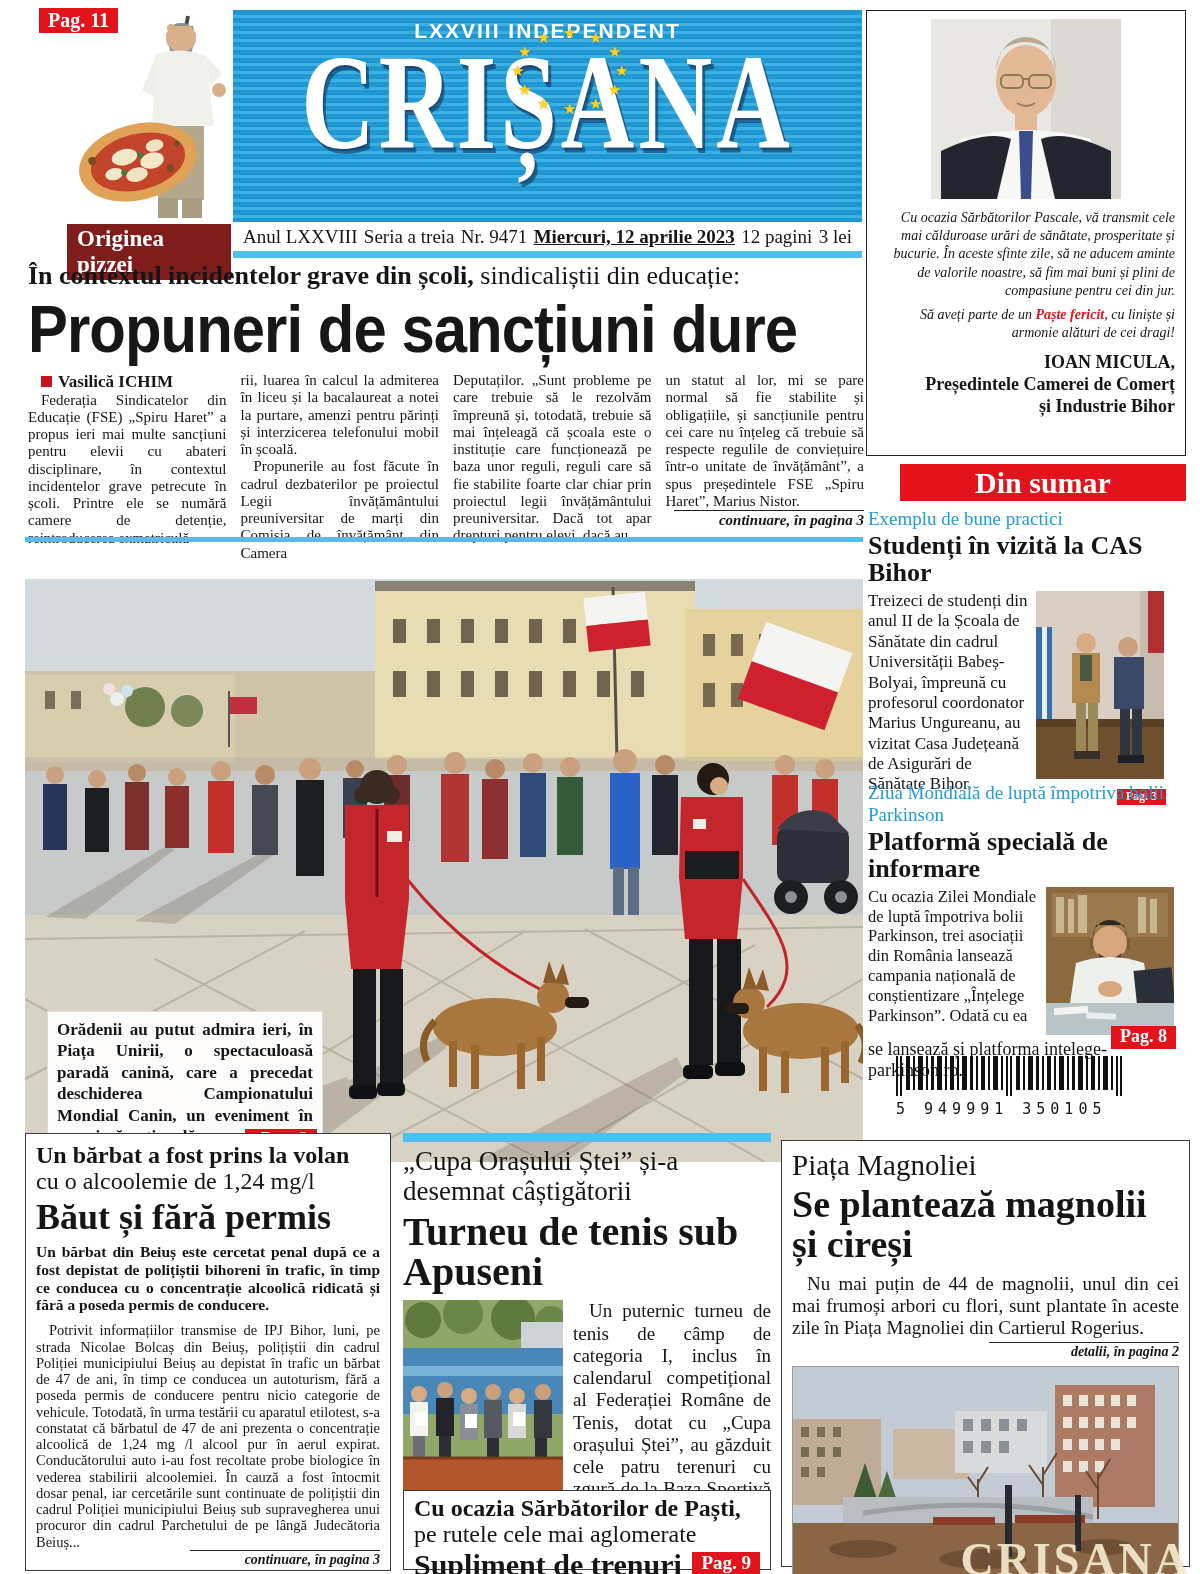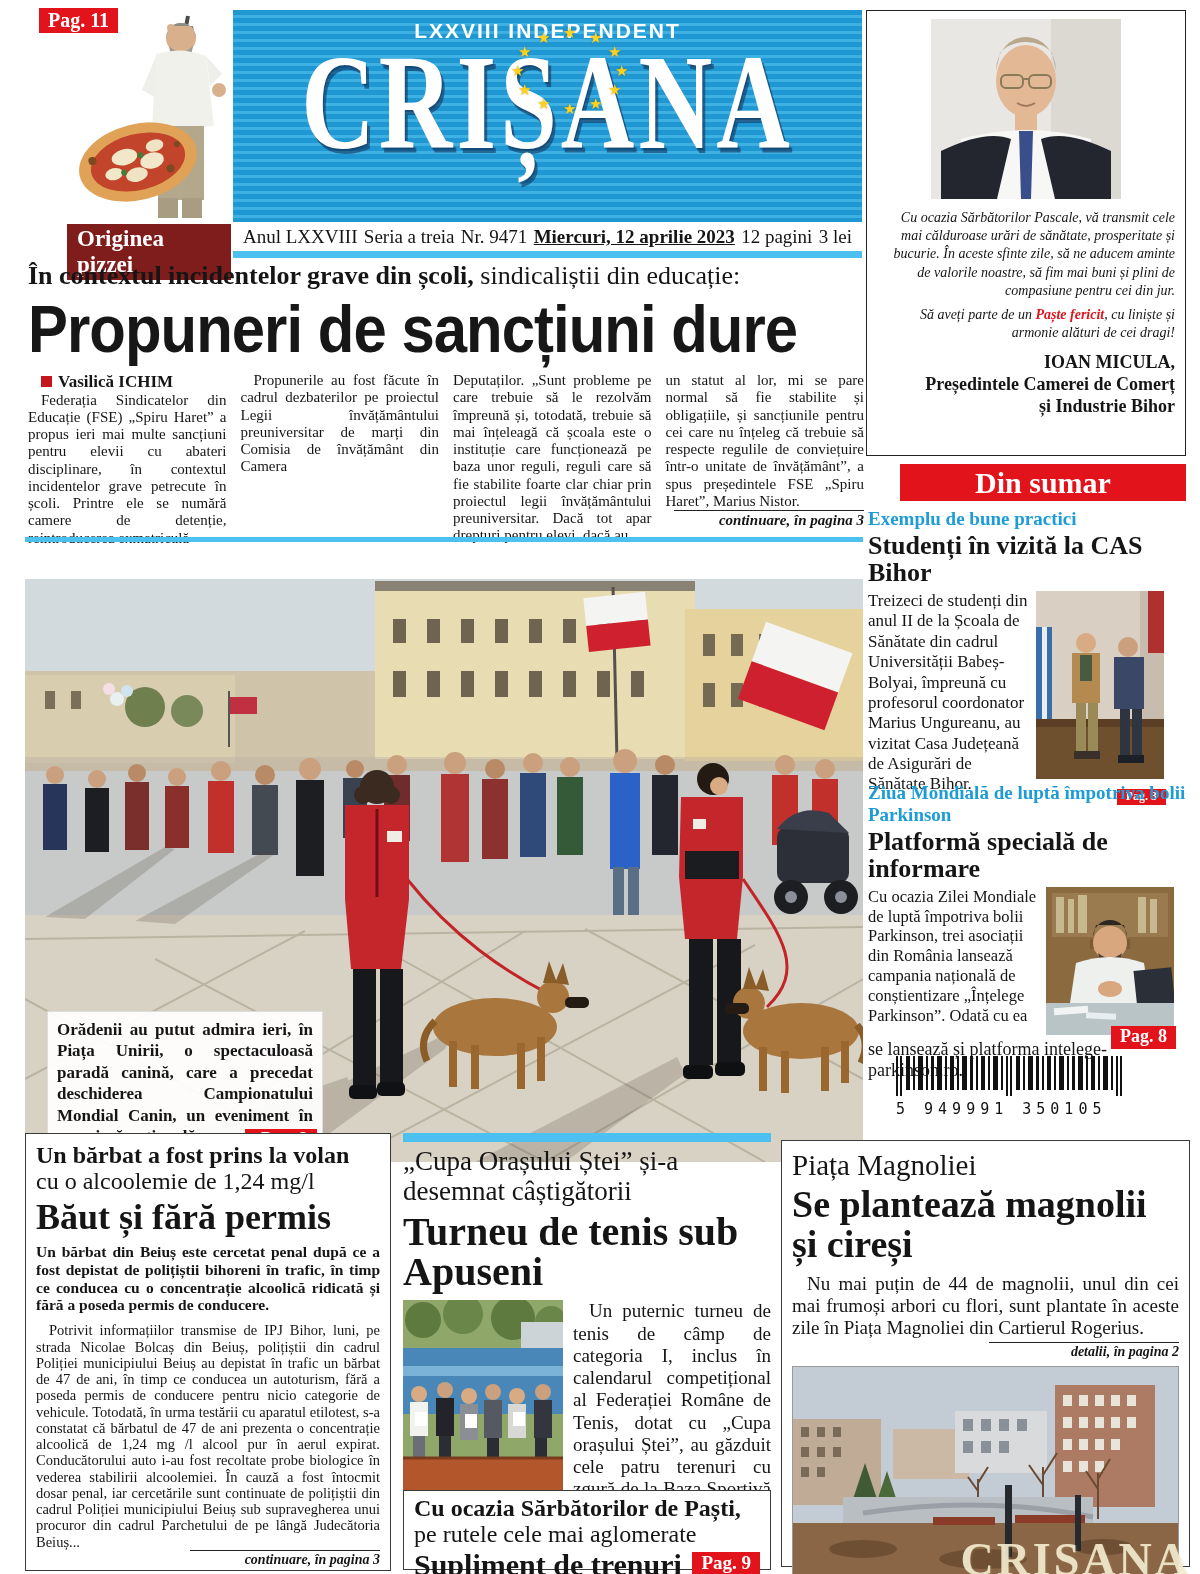--- a/index.html
+++ b/index.html
@@ -48,21 +48,21 @@
     font-weight:bold;font-size:17px;line-height:1.27;text-align:justify;
     box-sizing:border-box;border:1px solid #ddd;}
   
   .easter-box{border:1px solid #222;background:#fff;box-sizing:border-box;
     text-align:center;padding:8px 10px;}
   .easter-text{font-style:italic;font-size:14px;line-height:1.3;margin-top:6px;text-align:right;}
   .easter-red{color:#e2131b;font-weight:bold;}
   .easter-sig{font-weight:bold;font-size:18px;line-height:1.2;text-align:right;margin-top:10px;}
   .sumar-banner{background:#e2131b;color:#fff;font-weight:bold;font-size:30px;
     text-align:center;line-height:37px;}
-  .s-kicker{color:#1e9cd8;font-weight:bold;font-size:19px;line-height:1.15;}
+  .s-kicker{color:#1e9cd8;font-weight:normal;font-size:19px;line-height:1.15;}
   .s-headline{font-weight:bold;font-size:26px;line-height:1.06;margin:2px 0 4px;}
   .s-row{display:flex;gap:8px;}
   .s-body{font-size:17px;line-height:1.2;text-align:left;}
   .photo-wrap{position:relative;flex:none;}
   .photo-badge{position:absolute;right:-2px;bottom:-10px;}
   .barcode-digits{font-family:"DejaVu Sans Mono",monospace;font-size:15px;
     letter-spacing:5px;color:#111;}
   
   .boxed{border:1.5px solid #3a3a3a;box-sizing:border-box;background:#fff;}
   .b-kicker{font-size:24px;line-height:1.1;}
@@ -150,20 +150,21 @@
   <div class="abs kicker" style="left:28px;top:262px;width:840px;">
     <span class="kb">În contextul incidentelor grave din școli,</span><span> sindicaliștii din educație:</span>
   </div>
   <div class="abs lead-headline" style="left:28px;top:296px;">Propuneri de sancțiuni dure</div>
   <div class="abs cols" style="left:28px;top:372px;width:836px;height:150px;">
     <div class="col">
       <p class="byline"><span class="red-sq"></span><span>Vasilică ICHIM</span></p>
       <p>Federația Sindicatelor din Educație (FSE) „Spiru Haret” a propus ieri mai multe sancțiuni pentru elevii cu abateri disciplinare, în contextul incidentelor grave petrecute în școli. Printre ele se numără camere de detenție, reintroducerea exmatriculă-</p>
     </div>
     <div class="col">
+      <p style="text-indent:0;">rii, luarea în calcul la admiterea în liceu și la bacalaureat a notei la purtare, amenzi pentru părinți și interzicerea telefonului mobil în școală.</p>
       <p>Propunerile au fost făcute în cadrul dezbaterilor pe proiectul Legii învățământului preuniversitar de marți din Comisia de învățământ din Camera</p>
     </div>
     <div class="col">
       <p style="text-indent:0;">Deputaților. „Sunt probleme pe care trebuie să le rezolvăm împreună și, totodată, trebuie să mai înțeleagă că școala este o instituție care funcționează pe baza unor reguli, reguli care să fie stabilite foarte clar chiar prin proiectul legii învățământului preuniversitar. Dacă tot apar drepturi pentru elevi, dacă au</p>
     </div>
     <div class="col">
       <p style="text-indent:0;">un statut al lor, mi se pare normal să fie stabilite și obligațiile, și sancțiunile pentru cei care nu înțeleg că trebuie să respecte regulile de conviețuire într-o unitate de învățământ”, a spus președintele FSE „Spiru Haret”, Marius Nistor.</p>
       <div class="cont-note">continuare, în pagina 3</div>
     </div>
   </div>

